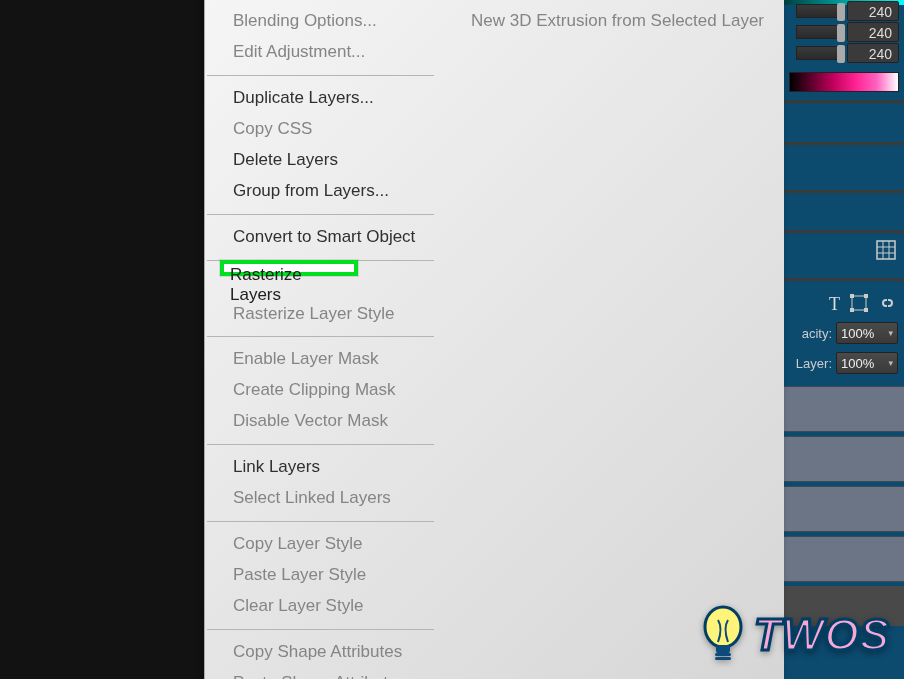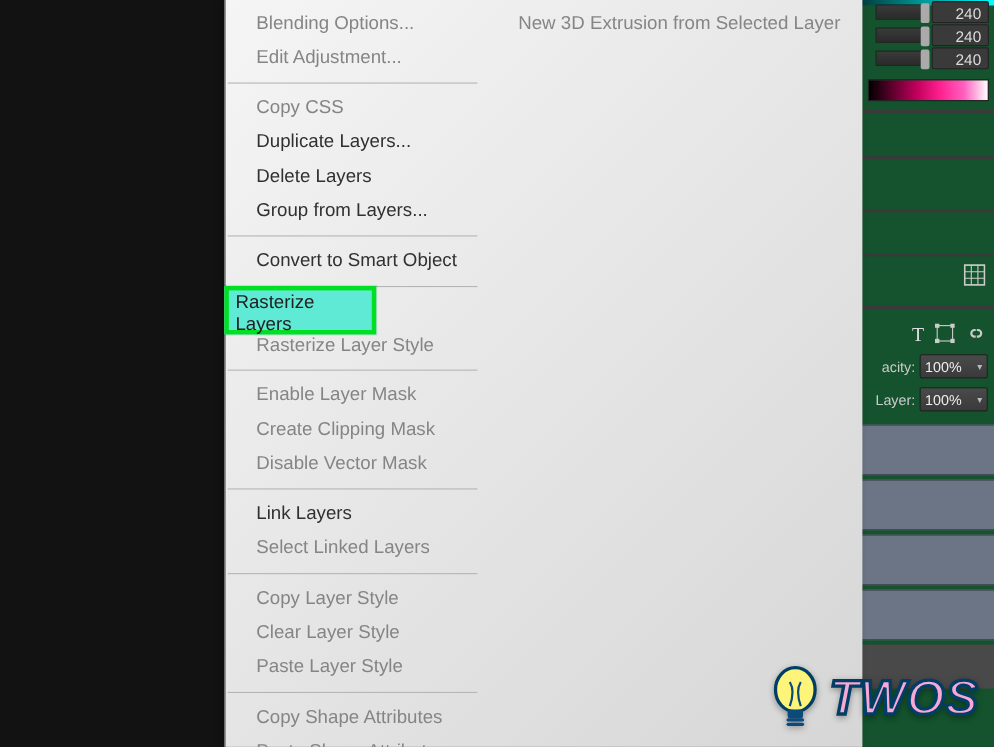--- a/index.html
+++ b/index.html
@@ -1,21 +1,21 @@
 <!DOCTYPE html>
 <html><head>
 <meta charset="utf-8">
 <style>
   * { box-sizing: border-box; margin: 0; padding: 0; font-family: "Segoe UI", Tahoma, Arial, sans-serif; }
   body { width: 904px; height: 679px; background: #1a1a1a; overflow: hidden; position: relative; }
   
   .canvas-bg { position: absolute; left: 0; top: 0; width: 780px; height: 679px; background: #121212; }
   
   
-  .right-panel { position: absolute; right: 0; top: 0; width: 124px; height: 679px; background: #14532d; }
+  .right-panel { position: absolute; right: 0; top: 0; width: 124px; height: 679px; background: #0c4a6e; }
   .top-cyan { position: absolute; right: 0; top: 0; width: 160px; height: 5px; background: linear-gradient(to right, #000, #0ff); }
   
   .r-label { position: absolute; right: 110px; top: -2px; color: #d0d0d0; font-size: 14px; }
   
   .slider-row { position: absolute; right: 5px; height: 18px; display: flex; align-items: center; gap: 3px; }
   .slider-track { width: 48px; height: 14px; background: linear-gradient(to bottom, #3a3a3a, #2a2a2a); border: 1px solid #222; position: relative; }
   .slider-thumb { position: absolute; right: -2px; top: -2px; width: 8px; height: 18px; background: #aaa; border-radius: 2px; }
   .slider-val { width: 52px; height: 20px; background: #3a3a3a; color: #ddd; font-size: 14px; text-align: right; padding-right: 6px; line-height: 20px; border: 1px solid #222; border-radius: 2px; }
   
   .color-grad { position: absolute; right: 5px; top: 72px; width: 110px; height: 20px; background: linear-gradient(to right, #000 0%, #c0005c 40%, #ff2090 60%, #ff60c0 80%, #fff 100%); border: 1px solid #222; }
@@ -44,22 +44,22 @@
   .menu-cols { display: flex; height: 100%; }
   .col { padding: 0; }
   .col1 { width: 252px; border-right: 1px solid rgba(0,0,0,0); }
   .col2 { flex: 1; padding-left: 6px; }
   
   .menu-item { padding: 4px 20px 4px 28px; font-size: 17px; color: #858585; cursor: default; line-height: 1.35; white-space: nowrap; }
   .menu-item.enabled { color: #303030; }
   
   .sep { height: 1px; background: #b5b5b5; margin: 7px 2px 7px 2px; }
   
-  .highlight-box { position: absolute; left: 204px; top: 260px; width: 138px; height: 44px;
-    border: 4px solid #00e020; background: #5eead4; box-shadow: 0 0 0 1px rgba(0,0,0,.1); z-index: 3; }
+  .highlight-box { position: absolute; left: 220px; top: 260px; width: 138px; height: 16px;
+    border: 4px solid #00e020; background: #ffffff; box-shadow: 0 0 0 1px rgba(0,0,0,.1); z-index: 3; }
   .highlight-box .txt { position: absolute; left: 6px; top: 1px; font-size: 17px; color: #202020; }
   
   
   .logo { position: absolute; right: 14px; bottom: 14px; display: flex; align-items: center; gap: 8px; z-index: 5;
     filter: drop-shadow(0 2px 3px rgba(0,0,0,.35)); }
   .logo-text { font-family: Arial Black, Arial, sans-serif; font-weight: 900; font-style: italic; font-size: 44px; color: #f9a8d4;
     -webkit-text-stroke: 3px #003e66; letter-spacing: 1px; }
   .bulb { width: 46px; height: 60px; }
 </style>
 </head>
@@ -146,40 +146,40 @@
   <div class="layer-block" style="top:536px;"></div>
   <div style="position:absolute; right:0; top:586px; width:124px; height:40px; background:#494949;"></div>
 </div>
 
 <div class="ctx-menu">
   <div class="menu-cols">
     <div class="col col1">
       <div class="menu-item">Blending Options...</div>
       <div class="menu-item">Edit Adjustment...</div>
       <div class="sep"></div>
+      <div class="menu-item enabled">Duplicate Layers...</div>
       <div class="menu-item">Copy CSS</div>
-      <div class="menu-item enabled">Duplicate Layers...</div>
       <div class="menu-item enabled">Delete Layers</div>
       <div class="menu-item enabled">Group from Layers...</div>
       <div class="sep"></div>
       <div class="menu-item enabled">Convert to Smart Object</div>
       <div class="sep"></div>
       <div class="menu-item enabled" style="visibility:hidden;">Rasterize Layers</div>
       <div class="menu-item">Rasterize Layer Style</div>
       <div class="sep"></div>
       <div class="menu-item">Enable Layer Mask</div>
       <div class="menu-item">Create Clipping Mask</div>
       <div class="menu-item">Disable Vector Mask</div>
       <div class="sep"></div>
       <div class="menu-item enabled">Link Layers</div>
       <div class="menu-item">Select Linked Layers</div>
       <div class="sep"></div>
       <div class="menu-item">Copy Layer Style</div>
+      <div class="menu-item">Paste Layer Style</div>
       <div class="menu-item">Clear Layer Style</div>
-      <div class="menu-item">Paste Layer Style</div>
       <div class="sep"></div>
       <div class="menu-item">Copy Shape Attributes</div>
       <div class="menu-item">Paste Shape Attributes</div>
 
     </div>
     <div class="col col2">
       <div class="menu-item">New 3D Extrusion from Selected Layer</div>
     </div>
   </div>
 </div>

